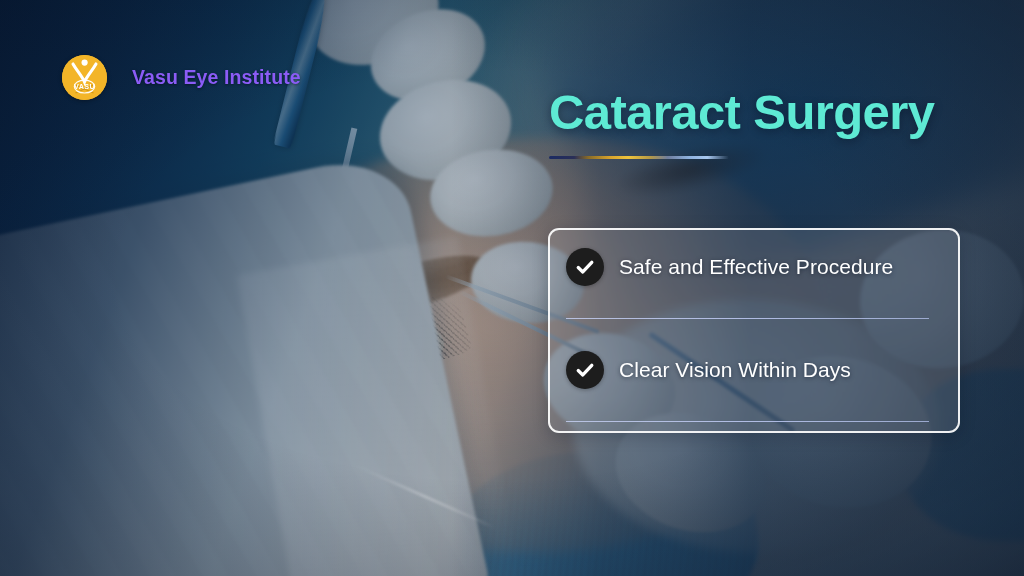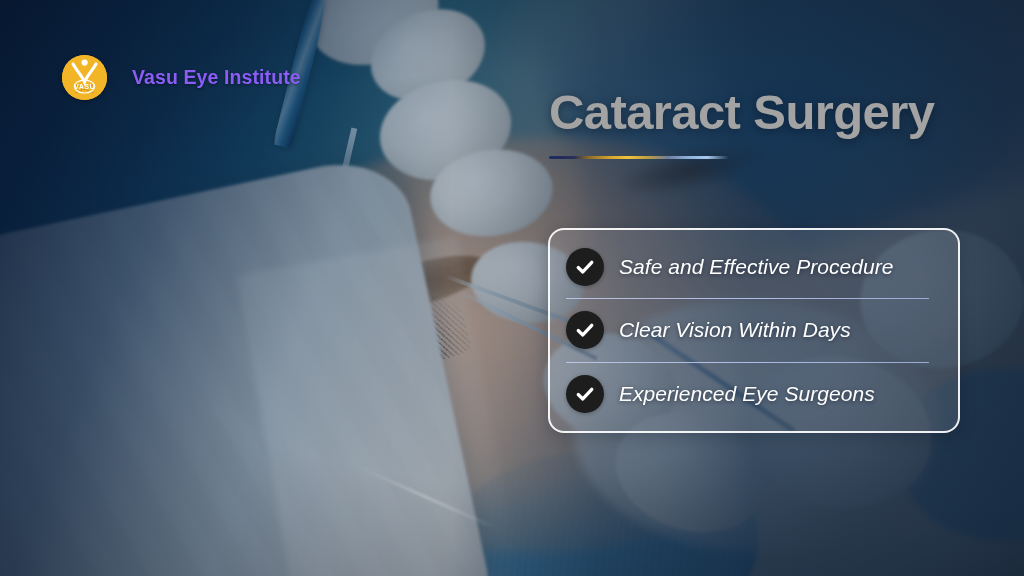--- a/index.html
+++ b/index.html
@@ -317,21 +317,21 @@
     color: #ffffff;
     font-size: 36px;
     font-weight: 400;
     line-height: 1.12;
     letter-spacing: -0.2px;
     margin: 0;
     white-space: nowrap;
     text-shadow: 0 2px 7px rgba(0,10,25,0.45);
   }
   .headline-2 {
-    color: #a3a3a3;
+    color: #5eead4;
     font-size: 49px;
     font-weight: 700;
     line-height: 1.1;
     letter-spacing: -0.6px;
     margin: 8px 0 0 0;
     white-space: nowrap;
     text-shadow: 0 2px 8px rgba(0,10,25,0.4);
   }
   .rule {
     margin-top: 16px;
@@ -350,30 +350,29 @@
       rgba(169,200,239,0) 100%);
     filter: blur(0.3px);
   }
 
   
   .features {
     position: absolute;
     left: 548px; top: 228px;
     width: 412px; height: 205px;
     border: 2.5px solid rgba(255,255,255,0.92);
-    border-radius: 16px;
+    border-radius: 11px;
     background: rgba(190,195,196,0.16);
     backdrop-filter: blur(1px);
     box-shadow: 0 3px 16px rgba(0,12,28,0.22);
     box-sizing: border-box;
     padding: 9px 14px 9px 16px;
     display: flex;
     flex-direction: column;
     justify-content: space-between;
-    font-style: italic;
   }
   .feature-row {
     display: flex;
     align-items: center;
     gap: 15px;
     height: 56px;
     flex: 0 0 auto;
   }
   .check {
     flex: 0 0 auto;
@@ -489,24 +488,16 @@
       <span class="check">
         <svg width="22" height="22" viewBox="0 0 24 24" aria-hidden="true">
           <path d="M4.6 12.6 L9.6 17.4 L19.4 6.9" fill="none" stroke="#FFFFFF" stroke-width="3.6" stroke-linecap="round" stroke-linejoin="round"></path>
         </svg>
       </span>
       <span class="feature-text">Clear Vision Within Days</span>
     </div>
 
     <div class="divider"></div>
 
-    <div class="feature-row">
-      <span class="check">
-        <svg width="22" height="22" viewBox="0 0 24 24" aria-hidden="true">
-          <path d="M4.6 12.6 L9.6 17.4 L19.4 6.9" fill="none" stroke="#FFFFFF" stroke-width="3.6" stroke-linecap="round" stroke-linejoin="round"></path>
-        </svg>
-      </span>
-      <span class="feature-text">Experienced Eye Surgeons</span>
-    </div>
 
   </div>
 
 </div>
 
 </body></html>

